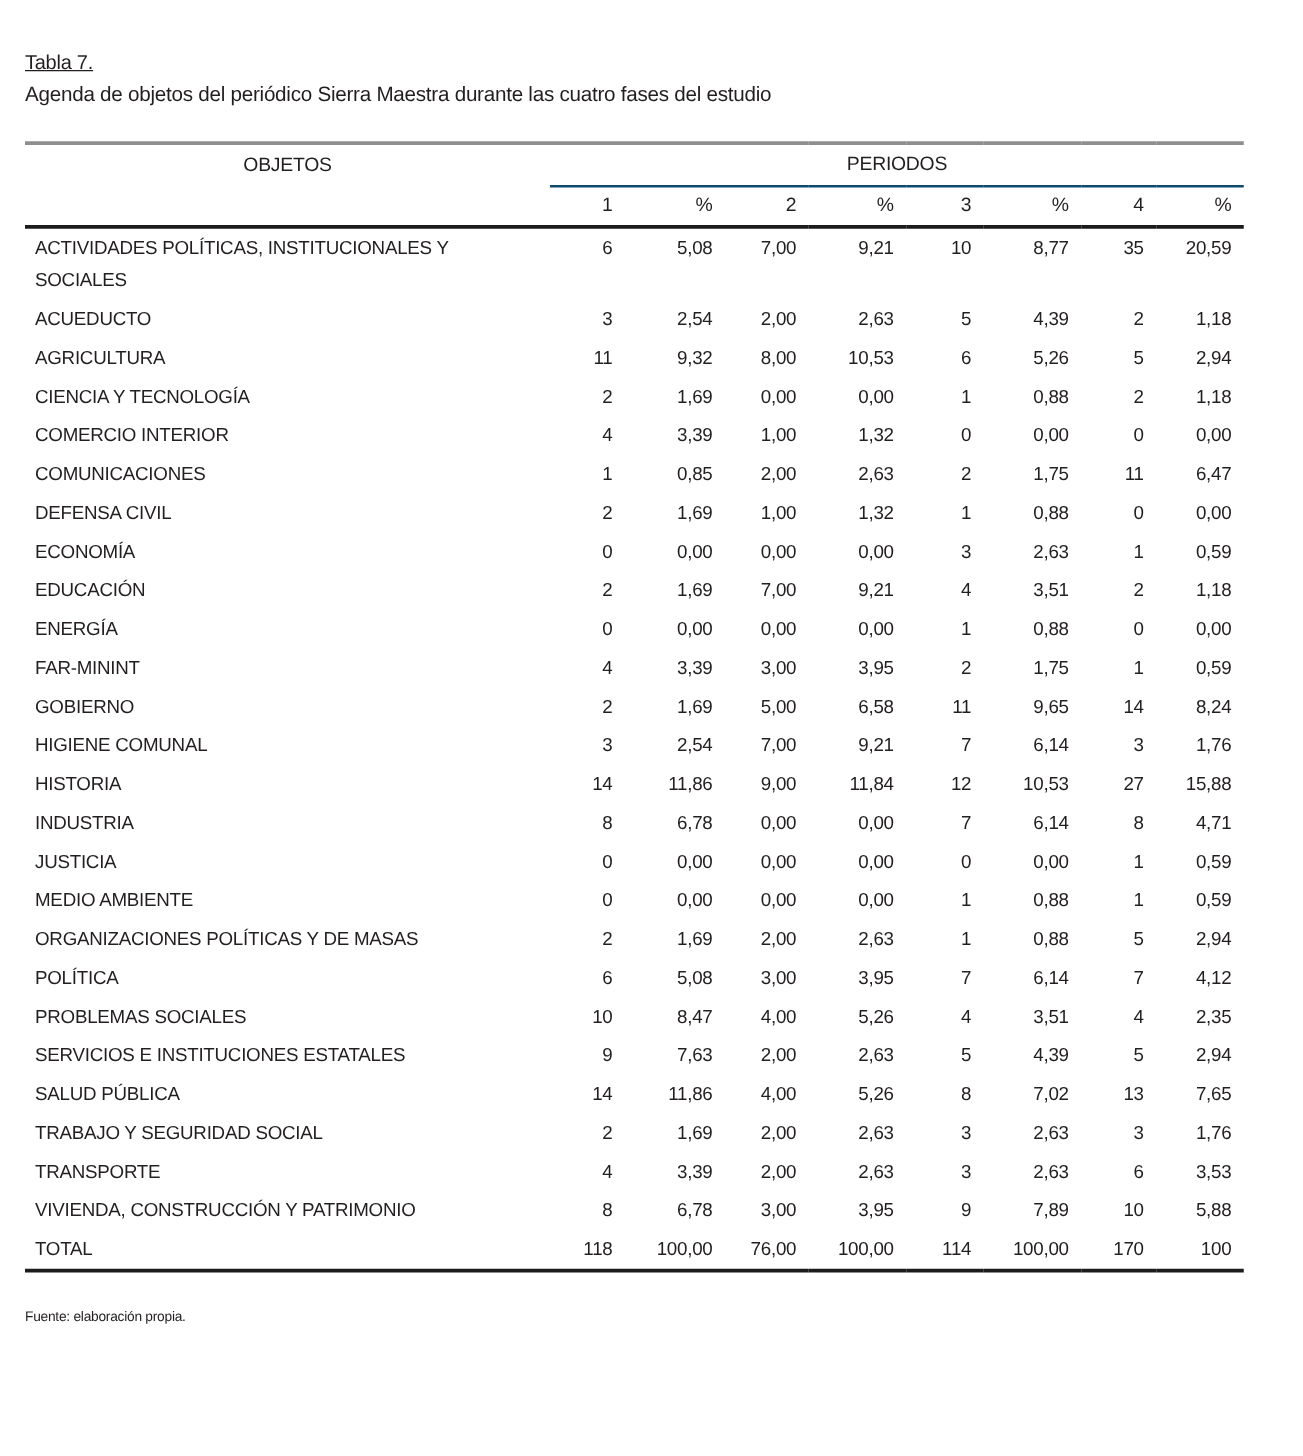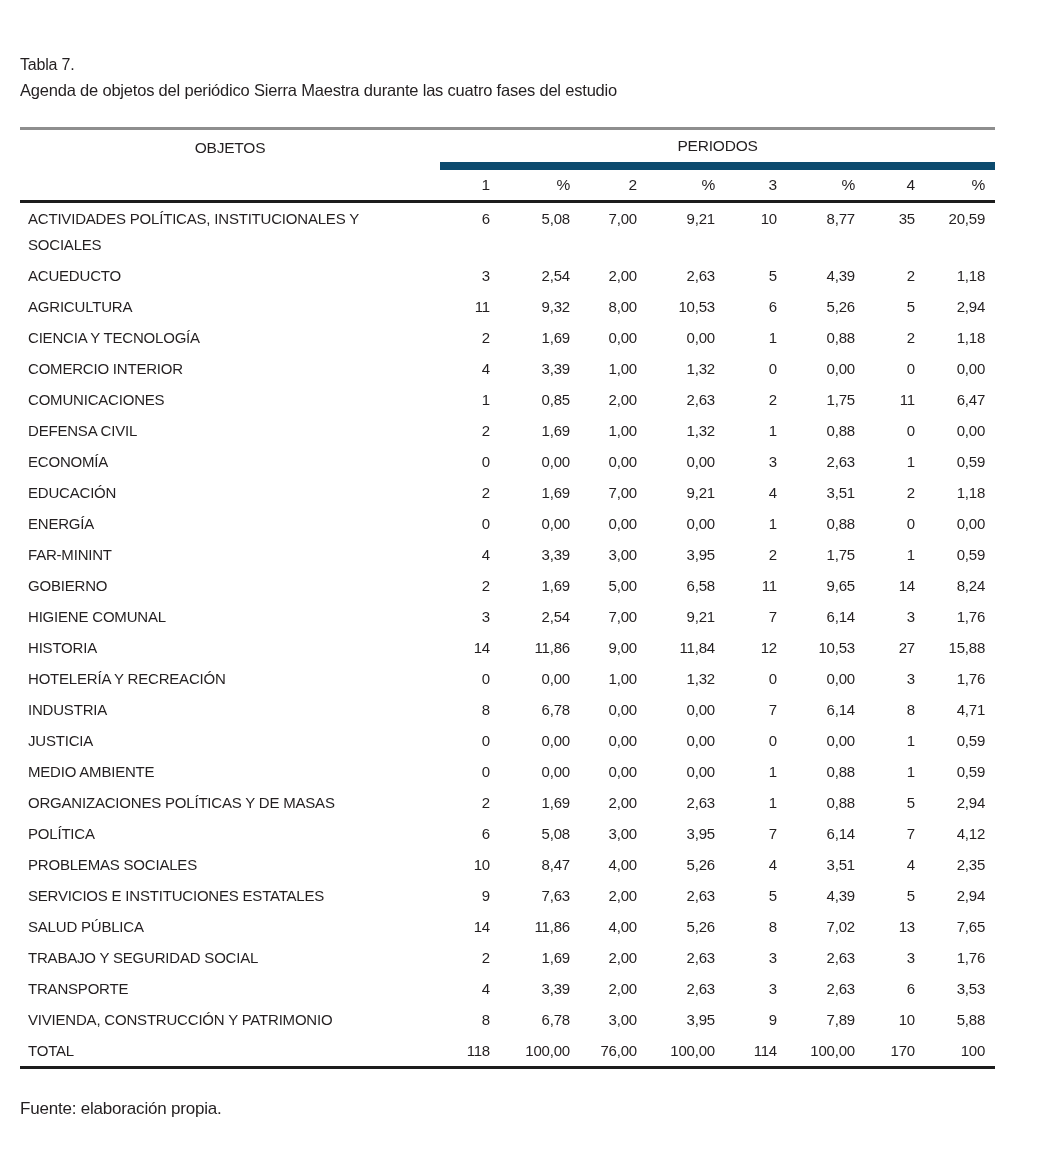--- a/index.html
+++ b/index.html
@@ -14,21 +14,22 @@
     color: #231f20;
     overflow: hidden;
   }
   .page {
     padding: 42px 23px 0 20px;
     box-sizing: border-box;
   }
   .caption-label {
     font-size: 16px;
     letter-spacing: -0.2px;
-    margin: 14px 0 7px 0;
+    margin: 0 0 7px 0;
+    text-decoration: underline;
   }
   .caption-title {
     font-size: 16.5px;
     letter-spacing: -0.2px;
     margin: 0;
   }
   table.tbl {
     margin-top: 27px;
     width: 975px;
     border-collapse: collapse;
@@ -41,21 +42,21 @@
     font-weight: normal;
   }
   tr.group-row th {
     font-size: 15.5px;
     height: 32px;
     vertical-align: middle;
     text-align: center;
     padding: 0;
   }
   tr.group-row th.periodos-h {
-    border-bottom: 8px solid #0c4a6e;
+    border-bottom: 2px solid #0c4a6e;
   }
   tr.sub-row th {
     font-size: 15.5px;
     height: 30px;
     vertical-align: middle;
     text-align: right;
     padding: 0 10px 0 0;
     border-bottom: 3px solid #1c1c1c;
   }
   tbody td {
@@ -68,21 +69,21 @@
     text-align: left;
     padding-left: 8px;
     padding-right: 14px;
   }
   td.c-num {
     text-align: right;
     padding-right: 10px;
   }
   .source-note {
     margin-top: 30px;
-    font-size: 17px;
+    font-size: 11px;
     letter-spacing: -0.2px;
   }
 </style>
 </head>
 <body>
 
 <div class="page">
 
   <p class="caption-label">Tabla 7.</p>
 
@@ -268,31 +269,20 @@
           <td class="c-num">14</td>
           <td class="c-num">11,86</td>
           <td class="c-num">9,00</td>
           <td class="c-num">11,84</td>
           <td class="c-num">12</td>
           <td class="c-num">10,53</td>
           <td class="c-num">27</td>
           <td class="c-num">15,88</td>
         </tr>
         <tr>
-          <td class="c-label">HOTELERÍA Y RECREACIÓN</td>
-          <td class="c-num">0</td>
-          <td class="c-num">0,00</td>
-          <td class="c-num">1,00</td>
-          <td class="c-num">1,32</td>
-          <td class="c-num">0</td>
-          <td class="c-num">0,00</td>
-          <td class="c-num">3</td>
-          <td class="c-num">1,76</td>
-        </tr>
-        <tr>
           <td class="c-label">INDUSTRIA</td>
           <td class="c-num">8</td>
           <td class="c-num">6,78</td>
           <td class="c-num">0,00</td>
           <td class="c-num">0,00</td>
           <td class="c-num">7</td>
           <td class="c-num">6,14</td>
           <td class="c-num">8</td>
           <td class="c-num">4,71</td>
         </tr>

